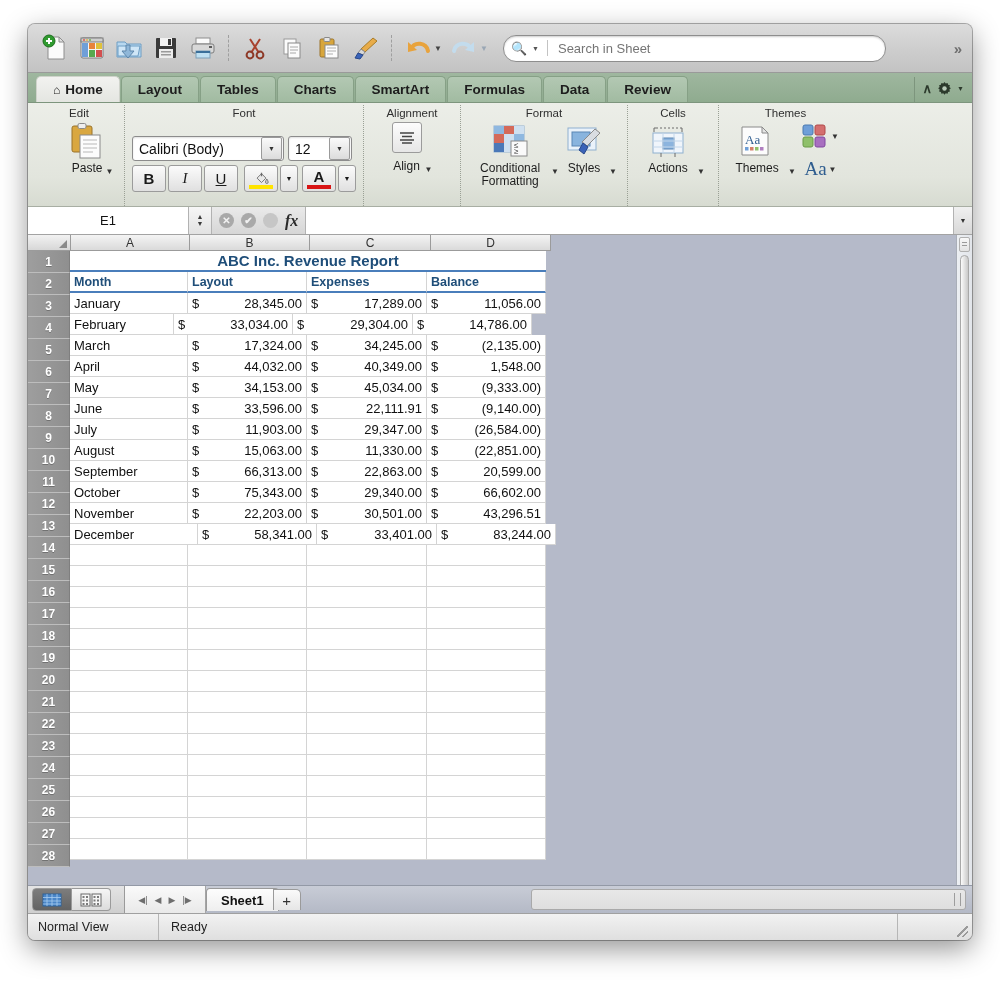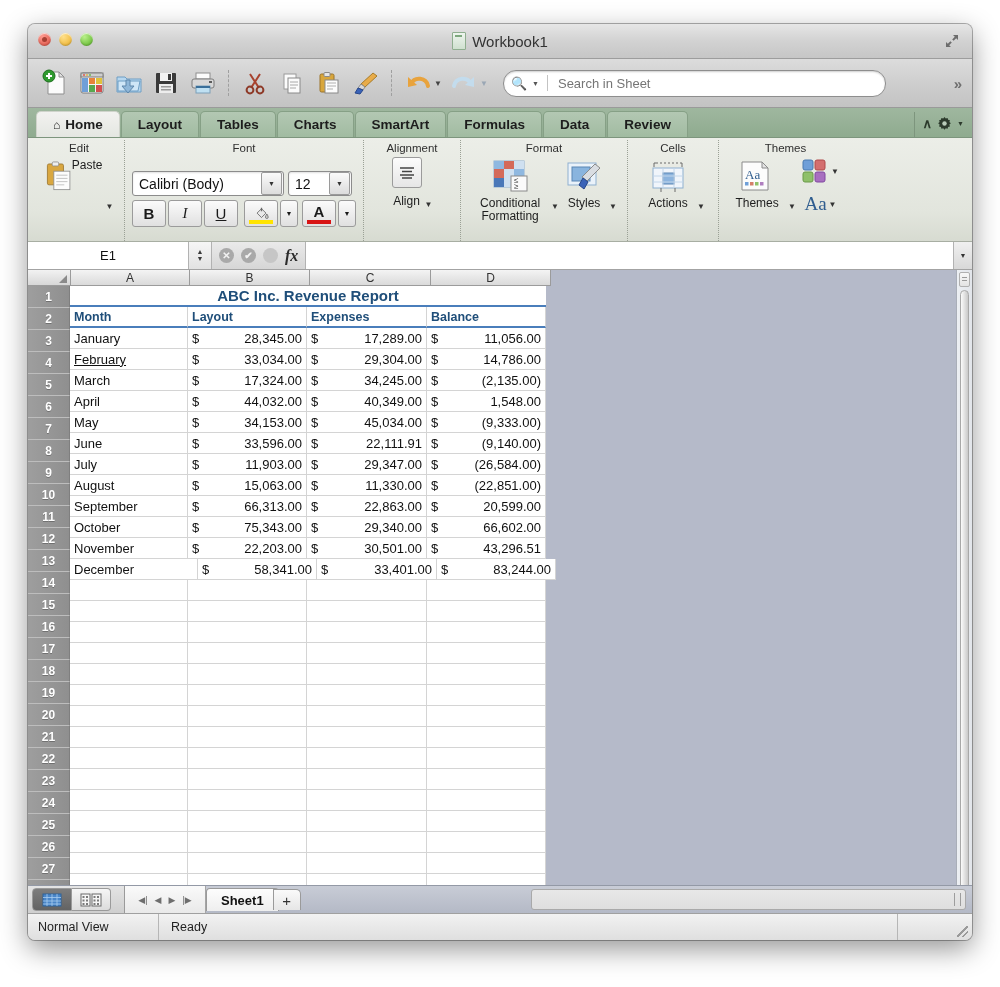--- a/index.html
+++ b/index.html
@@ -96,21 +96,21 @@
     height:101px; flex:none;
     background: linear-gradient(to bottom,#eceee8 0%,#e2e5dd 72%,#d7dbd1 100%);
     border-bottom:1px solid #a8aea3;
     display:flex; padding:2px 4px 0 6px;
   }
   .rgroup { display:flex;flex-direction:column; align-items:center; position:relative; padding:0 4px;}
   .rgroup + .rgroup { border-left:1px dotted #9aa095; }
   .rgroup .glabel{font-size:11.5px;color:#2f2f2f;margin:2px 0 3px 0;}
   .gbody{display:flex;align-items:flex-start;gap:3px;flex:1;padding:0 4px;}
 
-  .paste-btn{display:flex;flex-direction:row;align-items:flex-start;width:58px;}
+  .paste-btn{display:flex;flex-direction:column;align-items:flex-end;width:58px;}
   .paste-ico{width:34px;height:38px;}
   .paste-lbl{font-size:12px;color:#1d1d1d;margin-top:1px;}
   .mini-caret{font-size:8px;color:#333;align-self:center;margin-top:14px;}
 
   .font-col{display:flex;flex-direction:column;gap:4px;}
   .font-row1{display:flex;gap:4px;}
   .combo{display:flex;align-items:center;background:#fff;border:1px solid #8c8c8c;border-radius:3px;height:23px;box-shadow: inset 0 1px 2px rgba(0,0,0,.13);}
   .combo .val{font-size:14px;color:#111;padding:0 6px;white-space:nowrap;overflow:hidden;}
   .combo .dd{width:19px;height:21px;margin:0 1px 0 0;background:linear-gradient(to bottom,#fafafa,#dcdcdc);border:1px solid #9a9a9a;border-radius:2px;display:flex;align-items:center;justify-content:center;font-size:7px;color:#333;}
   .font-row2{display:flex;gap:2px;}
@@ -193,35 +193,20 @@
   .status-right:after{content:"";position:absolute;right:4px;bottom:3px;width:11px;height:11px;
      background:
        linear-gradient(135deg,transparent 45%,#9a9a9a 45%,#9a9a9a 55%,transparent 55%),
        linear-gradient(135deg,transparent 70%,#9a9a9a 70%,#9a9a9a 80%,transparent 80%);}
 </style>
 </head>
 <body>
 
 <div class="app-window">
 
-  <div class="titlebar">
-    <div class="traffic">
-      <div class="light red"></div>
-      <div class="light yellow"></div>
-      <div class="light green"></div>
-    </div>
-    <div class="title-center">
-      <span class="doc-icon"></span>
-      <span>Workbook1</span>
-    </div>
-    <svg class="expand-icon" viewBox="0 0 16 16">
-      <path d="M9 2 h5 v5 l-1.8-1.8 -2.6 2.6 -1.4-1.4 2.6-2.6z" fill="#6d6d6d"></path>
-      <path d="M7 14 H2 V9 l1.8 1.8 2.6-2.6 1.4 1.4 -2.6 2.6z" fill="#6d6d6d"></path>
-    </svg>
-  </div>
 
   <div class="toolbar">
     <div class="tb-btn">
       <svg width="26" height="28" viewBox="0 0 26 28">
         <path d="M6 3 h11 l5 5 v17 h-16z" fill="#fbfbfb" stroke="#8e8e8e"></path>
         <path d="M17 3 v5 h5z" fill="#e2e2e2" stroke="#8e8e8e"></path>
         <circle cx="7" cy="7" r="6" fill="#2f9a2f" stroke="#1d6e1d"></circle>
         <path d="M7 4 v6 M4 7 h6" stroke="#fff" stroke-width="2"></path>
       </svg>
     </div>
@@ -606,21 +591,21 @@
             </div>
             <div class="cell" style="width: 119px;">
               <span class="money">
                 <span class="sym">$</span>
                 <span class="amt">11,056.00</span>
               </span>
             </div>
             <div class="cell filler" style="flex: 1 1 0%;"></div>
           </div>
           <div class="datarow">
-            <div class="cell" style="width: 118px; text-decoration: underline;">February</div>
+            <div class="cell" style="width: 104px;">February</div>
             <div class="cell" style="width: 119px;">
               <span class="money">
                 <span class="sym">$</span>
                 <span class="amt">33,034.00</span>
               </span>
             </div>
             <div class="cell" style="width: 120px;">
               <span class="money">
                 <span class="sym">$</span>
                 <span class="amt">29,304.00</span>

